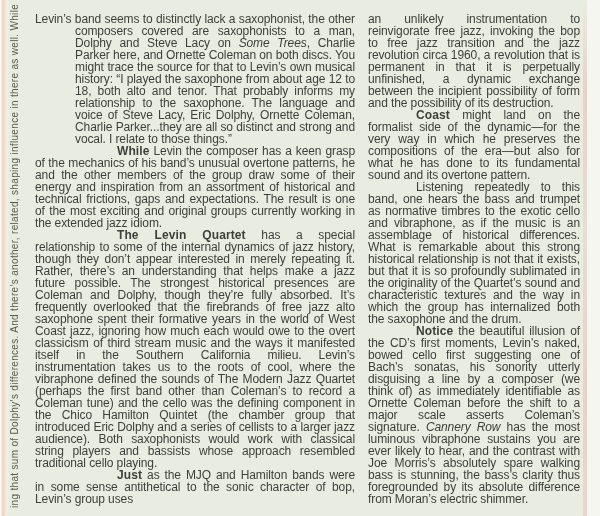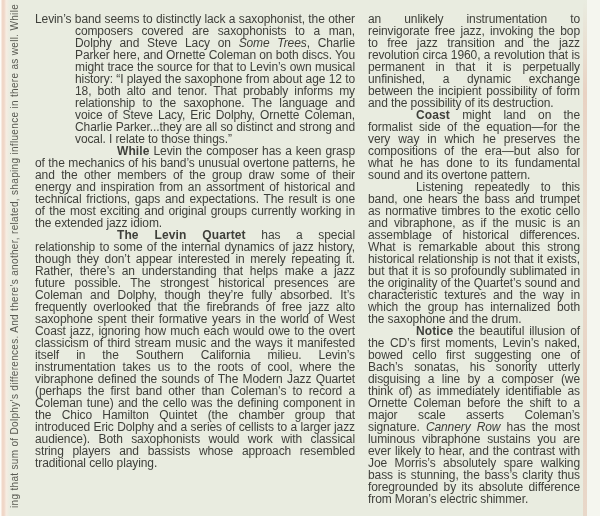--- a/index.html
+++ b/index.html
@@ -76,21 +76,22 @@
   <div class="left-edge"></div>
   <div class="right-seam"></div>
   <div class="right-strip"></div>
 
   <div class="spine">ing that sum of Dolphy’s differences. And there’s another, related, shaping influence in there as well. While</div>
 
   <div class="col col-left">
       <p class="para-hanging"><span>Levin’s band seems to distinctly lack a saxophonist, the other composers covered are saxophonists to a man, Dolphy and Steve Lacy on </span><span class="italic">Some Trees</span><span>, Charlie Parker here, and Ornette Coleman on both discs. You might trace the source for that to Levin’s own musical history: “I played the saxophone from about age 12 to 18, both alto and tenor. That probably informs my relationship to the saxophone. The language and voice of Steve Lacy, Eric Dolphy, Ornette Coleman, Charlie Parker...they are all so distinct and strong and vocal. I relate to those things.”</span></p>
       <p class="para-indent"><span class="bold">While</span><span> Levin the composer has a keen grasp of the mechanics of his band’s unusual overtone patterns, he and the other members of the group draw some of their energy and inspiration from an assortment of historical and technical frictions, gaps and expectations. The result is one of the most exciting and original groups currently working in the extended jazz idiom.</span></p>
       <p class="para-indent"><span class="bold">The Levin Quartet</span><span> has a special relationship to some of the internal dynamics of jazz history, though they don’t appear interested in merely repeating it. Rather, there’s an understanding that helps make a jazz future possible. The strongest historical presences are Coleman and Dolphy, though they’re fully absorbed. It’s frequently overlooked that the firebrands of free jazz alto saxophone spent their formative years in the world of West Coast jazz, ignoring how much each would owe to the overt classicism of third stream music and the ways it manifested itself in the Southern California milieu. Levin’s instrumentation takes us to the roots of cool, where the vibraphone defined the sounds of The Modern Jazz Quartet (perhaps the first band other than Coleman’s to record a Coleman tune) and the cello was the defining component in the Chico Hamilton Quintet (the chamber group that introduced Eric Dolphy and a series of cellists to a larger jazz audience). Both saxophonists would work with classical string players and bassists whose approach resembled traditional cello playing.</span></p>
+      <p class="para-indent"><span class="bold">Just</span><span> as the MJQ and Hamilton bands were in some sense antithetical to the sonic character of bop, Levin’s group uses</span></p>
     </div>
 
   <div class="col col-right">
       <p class="para-flush"><span>an unlikely instrumentation to reinvigorate free jazz, invoking the bop to free jazz transition and the jazz revolution circa 1960, a revolution that is permanent in that it is perpetually unfinished, a dynamic exchange between the incipient possibility of form and the possibility of its destruction.</span></p>
-      <p class="para-indent"><span class="bold">Coast</span><span> might land on the formalist side of the equation—for the very way in which he preserves the compositions of the era—but also for what he has done to its fundamental sound and its overtone pattern.</span></p>
+      <p class="para-indent"><span class="bold">Coast</span><span> might land on the formalist side of the dynamic—for the very way in which he preserves the compositions of the era—but also for what he has done to its fundamental sound and its overtone pattern.</span></p>
       <p class="para-indent"><span>Listening repeatedly to this band, one hears the bass and trumpet as normative timbres to the exotic cello and vibraphone, as if the music is an assemblage of historical differences. What is remarkable about this strong historical relationship is not that it exists, but that it is so profoundly sublimated in the originality of the Quartet’s sound and characteristic textures and the way in which the group has internalized both the saxophone and the drum.</span></p>
       <p class="para-indent"><span class="bold">Notice</span><span> the beautiful illusion of the CD’s first moments, Levin’s naked, bowed cello first suggesting one of Bach’s sonatas, his sonority utterly disguising a line by a composer (we think of) as immediately identifiable as Ornette Coleman before the shift to a major scale asserts Coleman’s signature. </span><span class="italic">Cannery Row</span><span> has the most luminous vibraphone sustains you are ever likely to hear, and the contrast with Joe Morris’s absolutely spare walking bass is stunning, the bass’s clarity thus foregrounded by its absolute difference from Moran’s electric shimmer.</span></p>
     </div>
 </div>
 
 </body></html>

